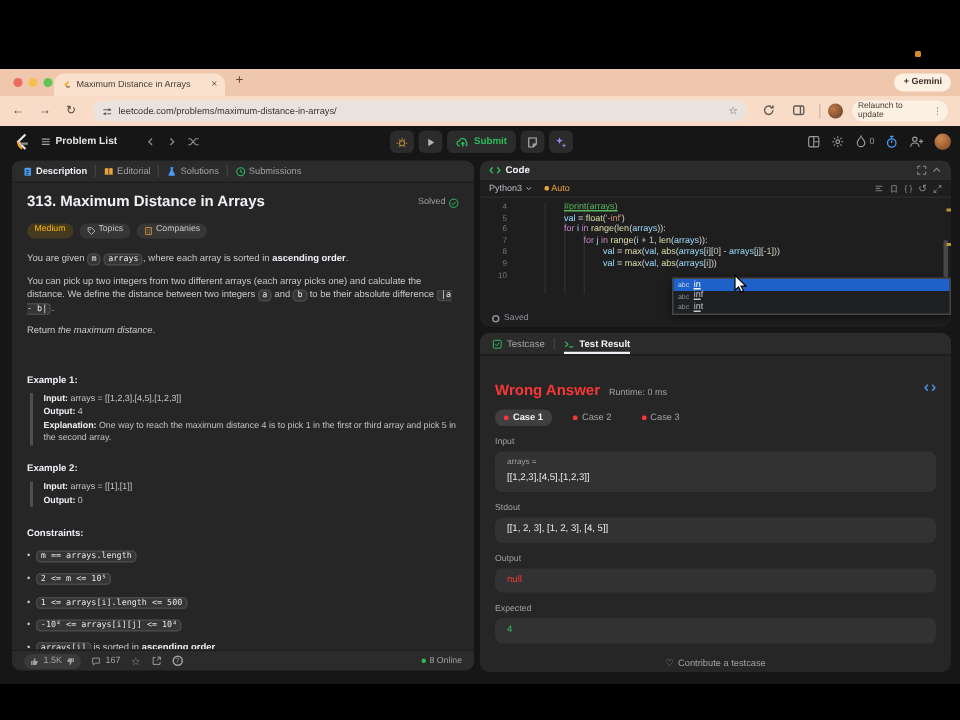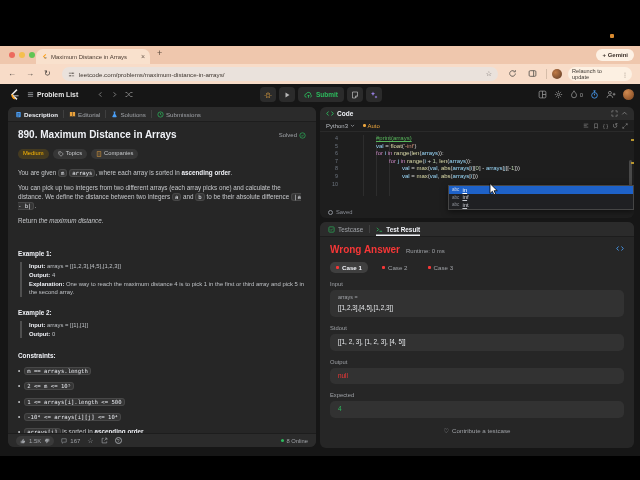--- a/index.html
+++ b/index.html
@@ -103,21 +103,21 @@
   .ac-kind{font-size:4.6px;color:#8b8f97;}
   .ac-row.sel .ac-kind{color:#cfd8ea;}
   .ac-match{text-decoration:underline;}
 
   
   #result-panel{left:320px;top:138px;width:314px;height:226px;}
   .rp-head{height:15px;background:#2b2b2b;display:flex;align-items:center;padding:0 8px;gap:6px;border-bottom:1px solid #1d1d1d;}
   .rtab{display:flex;align-items:center;gap:3px;font-size:6.4px;color:#9fa2a7;height:100%;}
   .rtab.active{color:#eff1f6;font-weight:700;box-shadow:inset 0 -1.5px 0 #eff1f6;}
   .rp-body{padding:5px 10px 0 10px;}
-  .status-row{display:flex;align-items:baseline;gap:6px;margin-top:2px;}
+  .status-row{display:flex;align-items:baseline;gap:6px;margin-top:13px;}
   .wrong{font-size:10px;font-weight:700;color:#f63737;}
   .runtime{font-size:6px;color:#9fa2a7;}
   .cases{display:flex;gap:8px;margin-top:7px;align-items:center;}
   .case{display:flex;align-items:center;gap:3px;height:11px;padding:0 6px;border-radius:5px;font-size:6.2px;color:#9fa2a7;}
   .case.active{background:#3f3f3f;color:#eff1f6;font-weight:600;}
   .rdot{width:3px;height:3px;border-radius:1px;background:#f63737;}
   .sec-label{margin-top:8px;font-size:5.8px;color:#9fa2a7;}
   .val-box{margin-top:3px;background:#323232;border-radius:5px;padding:4px 8px;font-size:6.4px;color:#e8eaed;line-height:1.4;}
   .var-name{font-size:5.4px;color:#9fa2a7;margin-bottom:2px;}
   .red{color:#f63737;}.green{color:#2cbb5d;}
@@ -318,21 +318,21 @@
             <svg width="7" height="7" viewBox="0 0 16 16">
                 <circle cx="8" cy="8" r="6" stroke="#2cbb5d" stroke-width="1.6" fill="none"></circle>
                 <path d="M8 4.5V8l2.5 1.5" stroke="#2cbb5d" stroke-width="1.6" fill="none"></path>
               </svg>
             <span>Submissions</span>
           </div>
         </div>
 
         <div class="desc-body">
           <div class="title-row">
-            <span class="ptitle">890. Maximum Distance in Arrays</span>
+            <span class="ptitle">313. Maximum Distance in Arrays</span>
             <span class="spacer"></span>
             <span class="solved">
               <span>Solved</span>
               <svg width="7" height="7" viewBox="0 0 16 16">
                   <circle cx="8" cy="8" r="6.2" stroke="#2cbb5d" stroke-width="1.5" fill="none"></circle>
                   <path d="M5 8l2 2 4-4" stroke="#2cbb5d" stroke-width="1.5" fill="none"></path>
                 </svg>
             </span>
           </div>
 

